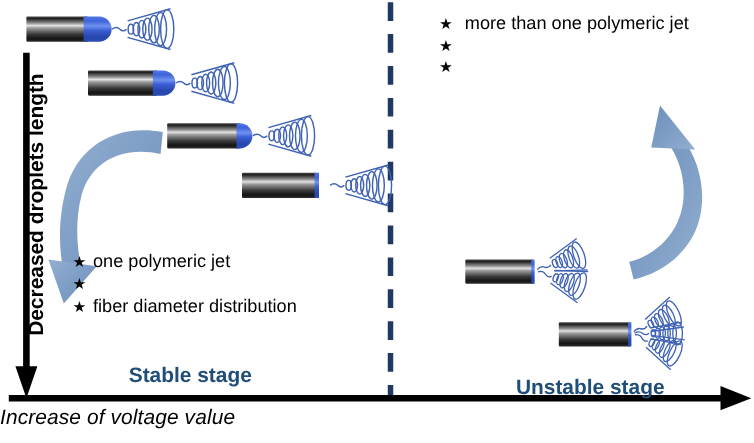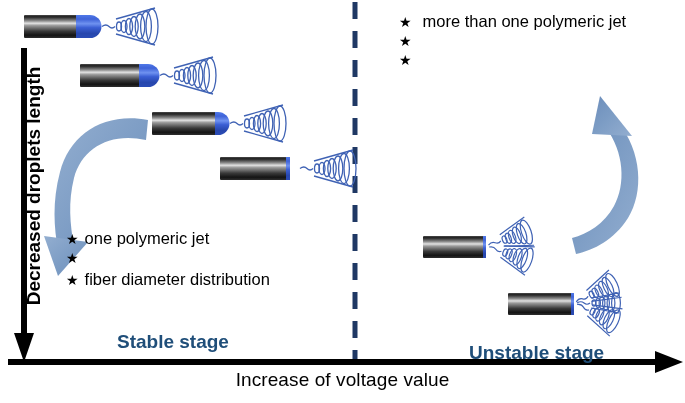--- a/index.html
+++ b/index.html
@@ -6,21 +6,21 @@
   body{width:685px;height:403px;position:relative;overflow:hidden;
        font-family:"Liberation Sans",sans-serif;background:#ffffff;}
 
   .stage{position:absolute;left:0;top:0;width:685px;height:403px;}
 
   
   #x-axis-svg,#y-axis-svg{position:absolute;left:0;top:0;}
 
   .axis-label-x{
     position:absolute;left:0;top:369px;width:685px;
-    text-align:center;font-size:19px;color:#000;letter-spacing:.1px;
+    text-align:left;font-size:19px;color:#000;letter-spacing:.1px;font-style:italic;
   }
   .axis-label-y{
     position:absolute;left:-96px;top:175px;width:260px;
     transform:rotate(-90deg);transform-origin:center center;
     text-align:center;font-size:19px;font-weight:bold;color:#000;
   }
 
   
   .stage-caption{
     position:absolute;font-size:19px;font-weight:bold;color:#1f4e79;

